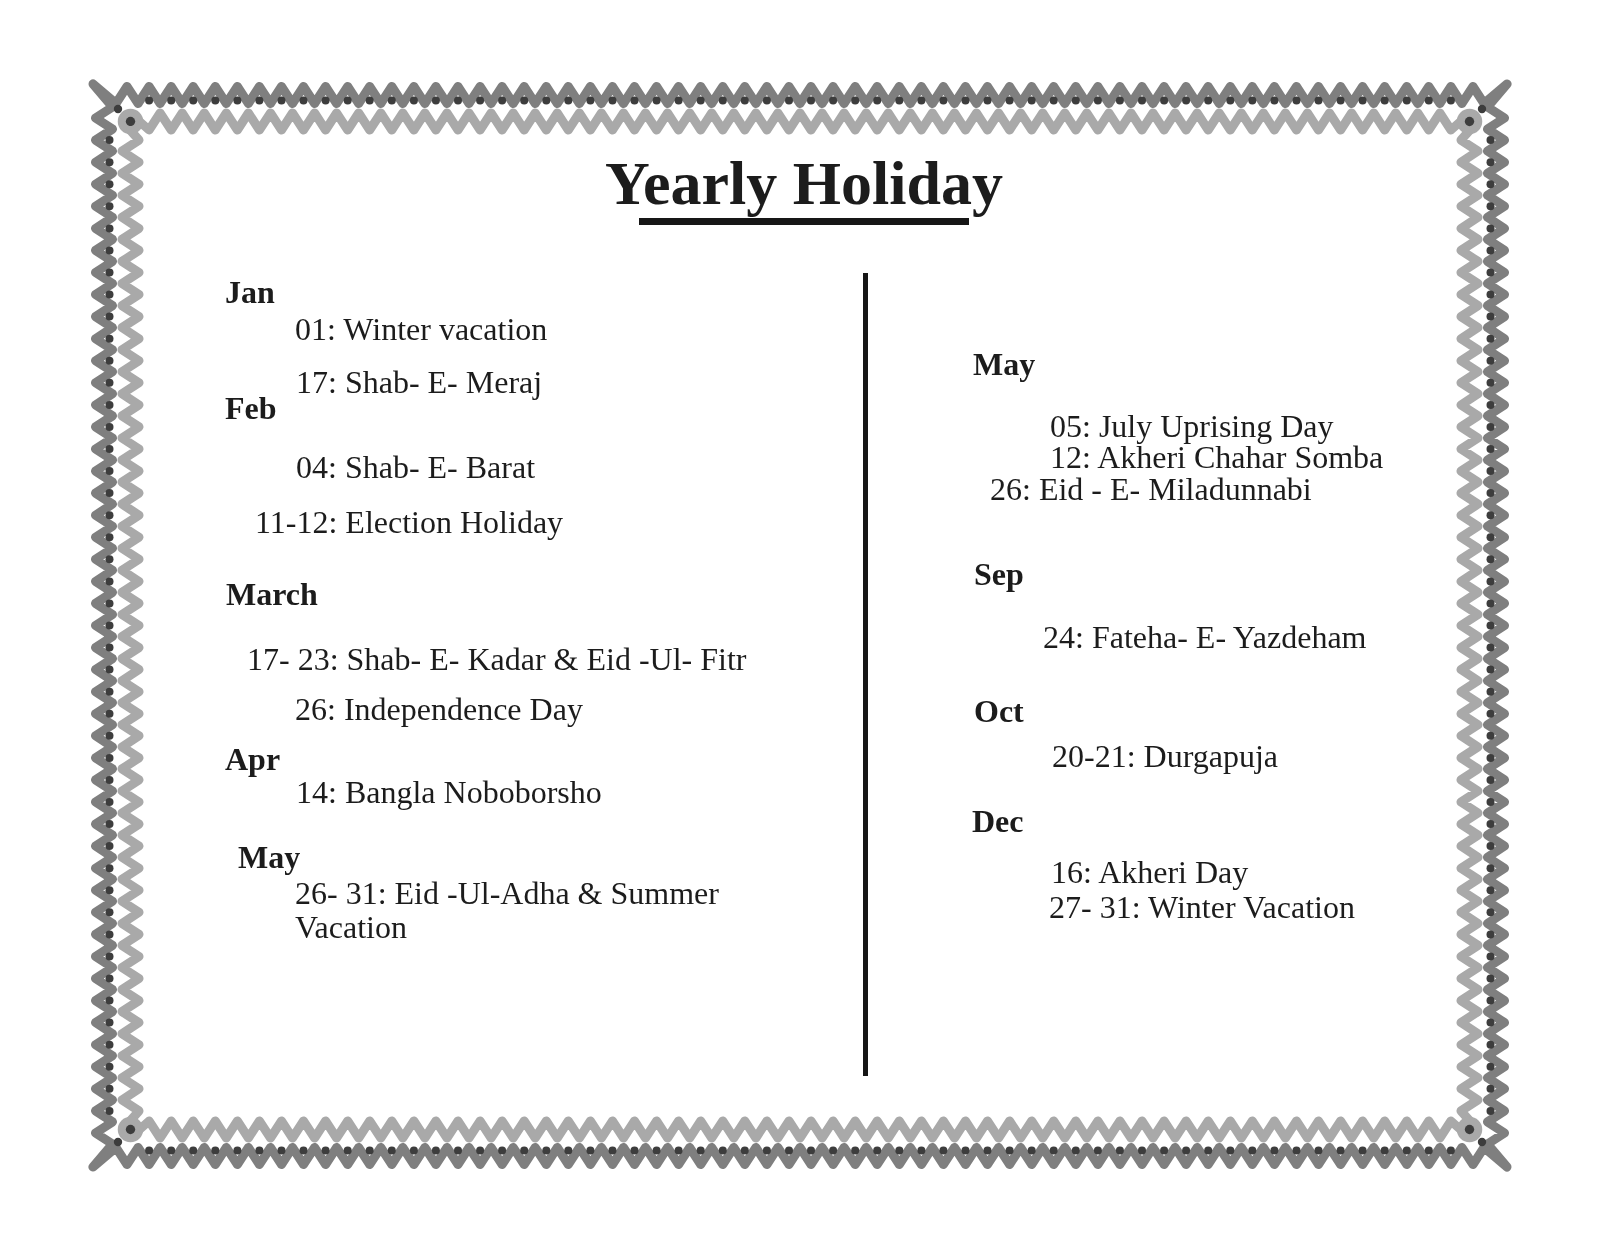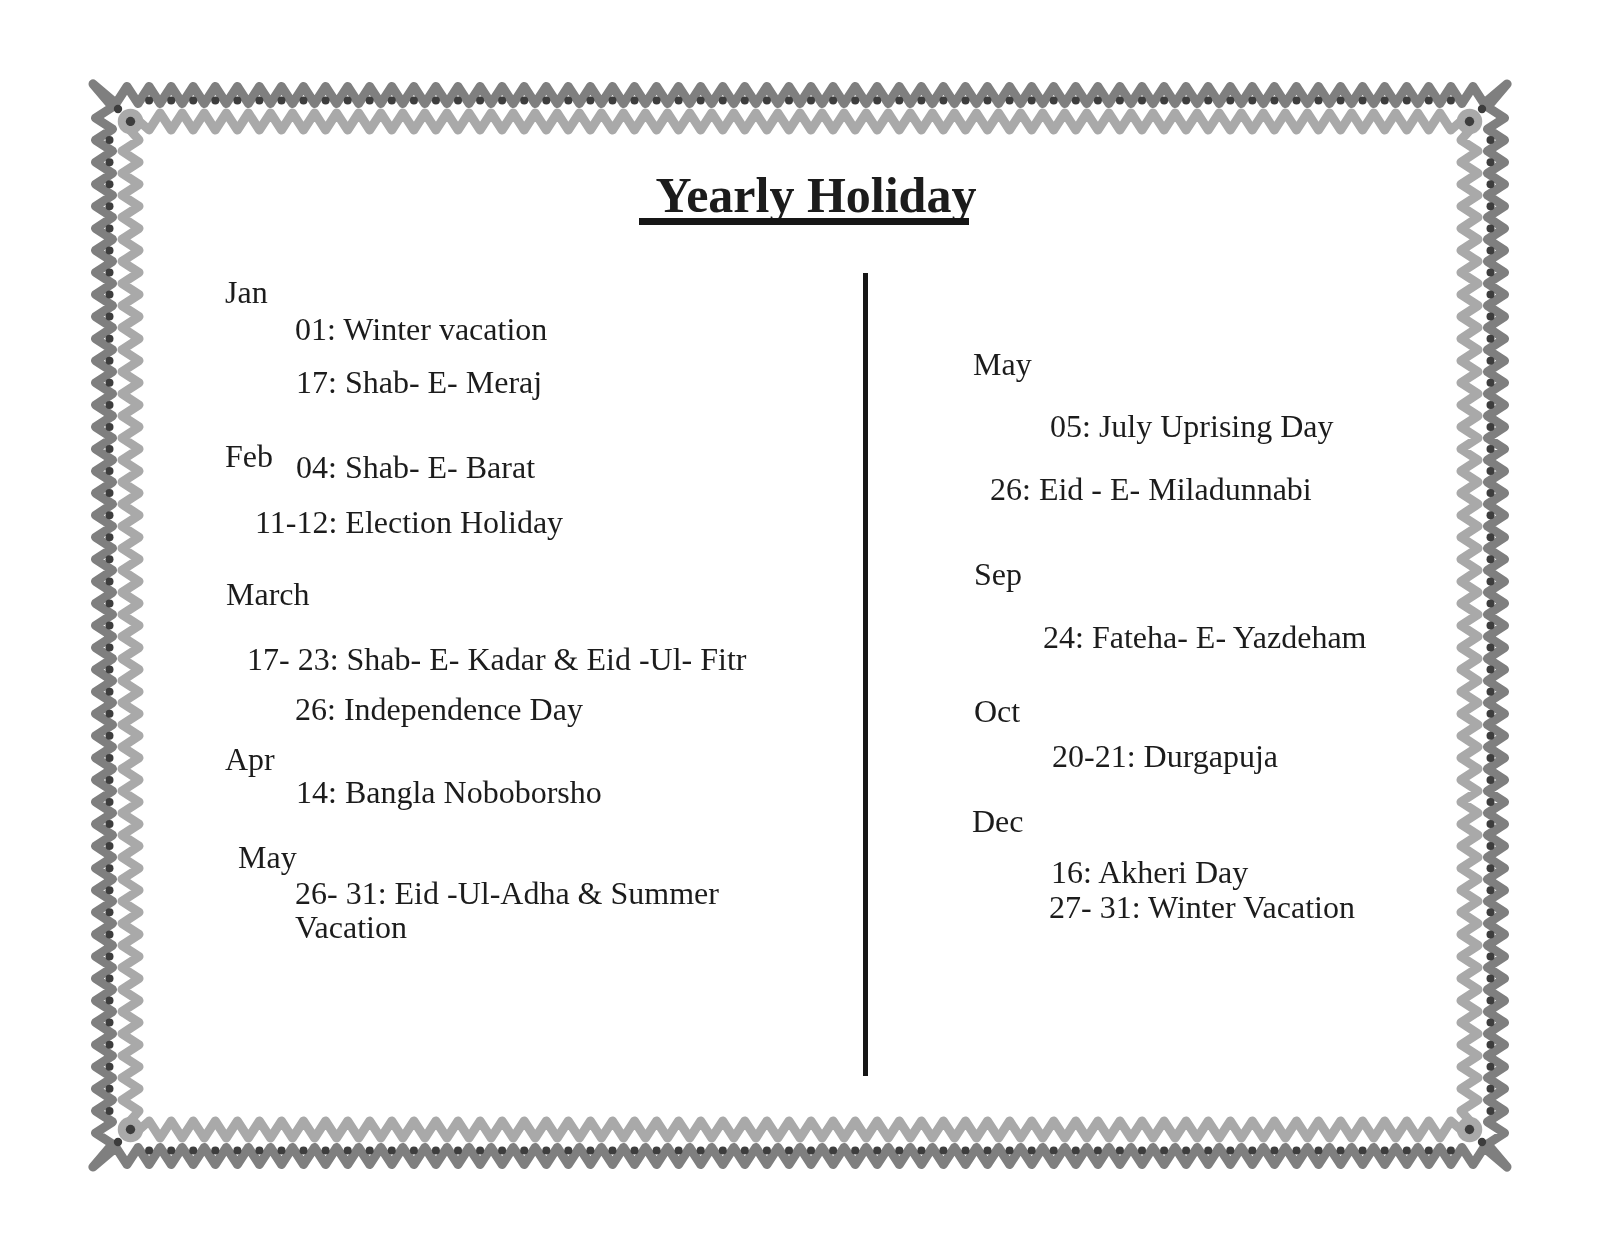--- a/index.html
+++ b/index.html
@@ -5,37 +5,37 @@
   html,body{margin:0;padding:0;}
   body{
     width:1600px;height:1252px;position:relative;background:#ffffff;
     font-family:"Liberation Serif","DejaVu Serif",serif;
     overflow:hidden;
   }
   .page{position:absolute;inset:0;}
   #border-svg{position:absolute;left:0;top:0;}
   .title{
     position:absolute;top:158px;left:804px;transform:translateX(-50%);
-    margin:12px;font-size:50px;line-height:50px;font-weight:bold;
+    margin:0;font-size:62px;line-height:50px;font-weight:bold;
     color:var(--ink,#1c1c1c);white-space:nowrap;
   }
   .title-underline{
     position:absolute;top:218px;left:804px;transform:translateX(-50%);
     width:330px;height:7px;background:var(--rule,#161616);
   }
   .divider{
     position:absolute;left:863px;top:273px;width:5px;height:803px;
     background:var(--rule,#161616);
   }
   .col{position:absolute;inset:0;}
   .line{
     position:absolute;font-size:32px;line-height:32px;
     color:var(--ink,#1c1c1c);white-space:nowrap;
   }
-  .month{font-weight:normal;}
+  .month{font-weight:bold;}
   .wrap2{white-space:normal;width:452px;line-height:34px;}
 </style>
 </head>
 <body>
 
 <div class="page">
 
   <svg id="border-svg" width="1600" height="1252" viewBox="0 0 1600 1252">
       <path d="M93 84 L116.0 103.5 L127.0 86.5 L138.1 103.5 L149.1 86.5 L160.1 103.5 L171.2 86.5 L182.2 103.5 L193.2 86.5 L204.3 103.5 L215.3 86.5 L226.3 103.5 L237.4 86.5 L248.4 103.5 L259.4 86.5 L270.5 103.5 L281.5 86.5 L292.5 103.5 L303.5 86.5 L314.6 103.5 L325.6 86.5 L336.6 103.5 L347.7 86.5 L358.7 103.5 L369.7 86.5 L380.8 103.5 L391.8 86.5 L402.8 103.5 L413.9 86.5 L424.9 103.5 L435.9 86.5 L447.0 103.5 L458.0 86.5 L469.0 103.5 L480.1 86.5 L491.1 103.5 L502.1 86.5 L513.2 103.5 L524.2 86.5 L535.2 103.5 L546.3 86.5 L557.3 103.5 L568.3 86.5 L579.4 103.5 L590.4 86.5 L601.4 103.5 L612.5 86.5 L623.5 103.5 L634.5 86.5 L645.5 103.5 L656.6 86.5 L667.6 103.5 L678.6 86.5 L689.7 103.5 L700.7 86.5 L711.7 103.5 L722.8 86.5 L733.8 103.5 L744.8 86.5 L755.9 103.5 L766.9 86.5 L777.9 103.5 L789.0 86.5 L800.0 103.5 L811.0 86.5 L822.1 103.5 L833.1 86.5 L844.1 103.5 L855.2 86.5 L866.2 103.5 L877.2 86.5 L888.3 103.5 L899.3 86.5 L910.3 103.5 L921.4 86.5 L932.4 103.5 L943.4 86.5 L954.5 103.5 L965.5 86.5 L976.5 103.5 L987.5 86.5 L998.6 103.5 L1009.6 86.5 L1020.6 103.5 L1031.7 86.5 L1042.7 103.5 L1053.7 86.5 L1064.8 103.5 L1075.8 86.5 L1086.8 103.5 L1097.9 86.5 L1108.9 103.5 L1119.9 86.5 L1131.0 103.5 L1142.0 86.5 L1153.0 103.5 L1164.1 86.5 L1175.1 103.5 L1186.1 86.5 L1197.2 103.5 L1208.2 86.5 L1219.2 103.5 L1230.3 86.5 L1241.3 103.5 L1252.3 86.5 L1263.4 103.5 L1274.4 86.5 L1285.4 103.5 L1296.5 86.5 L1307.5 103.5 L1318.5 86.5 L1329.5 103.5 L1340.6 86.5 L1351.6 103.5 L1362.6 86.5 L1373.7 103.5 L1384.7 86.5 L1395.7 103.5 L1406.8 86.5 L1417.8 103.5 L1428.8 86.5 L1439.9 103.5 L1450.9 86.5 L1461.9 103.5 L1473.0 86.5 L1484.0 103.5 L1507 84 L1487.5 107.0 L1504.5 118.0 L1487.5 129.1 L1504.5 140.1 L1487.5 151.1 L1504.5 162.2 L1487.5 173.2 L1504.5 184.2 L1487.5 195.3 L1504.5 206.3 L1487.5 217.3 L1504.5 228.4 L1487.5 239.4 L1504.5 250.4 L1487.5 261.4 L1504.5 272.5 L1487.5 283.5 L1504.5 294.5 L1487.5 305.6 L1504.5 316.6 L1487.5 327.6 L1504.5 338.7 L1487.5 349.7 L1504.5 360.7 L1487.5 371.8 L1504.5 382.8 L1487.5 393.8 L1504.5 404.9 L1487.5 415.9 L1504.5 426.9 L1487.5 438.0 L1504.5 449.0 L1487.5 460.0 L1504.5 471.1 L1487.5 482.1 L1504.5 493.1 L1487.5 504.1 L1504.5 515.2 L1487.5 526.2 L1504.5 537.2 L1487.5 548.3 L1504.5 559.3 L1487.5 570.3 L1504.5 581.4 L1487.5 592.4 L1504.5 603.4 L1487.5 614.5 L1504.5 625.5 L1487.5 636.5 L1504.5 647.6 L1487.5 658.6 L1504.5 669.6 L1487.5 680.7 L1504.5 691.7 L1487.5 702.7 L1504.5 713.8 L1487.5 724.8 L1504.5 735.8 L1487.5 746.9 L1504.5 757.9 L1487.5 768.9 L1504.5 779.9 L1487.5 791.0 L1504.5 802.0 L1487.5 813.0 L1504.5 824.1 L1487.5 835.1 L1504.5 846.1 L1487.5 857.2 L1504.5 868.2 L1487.5 879.2 L1504.5 890.3 L1487.5 901.3 L1504.5 912.3 L1487.5 923.4 L1504.5 934.4 L1487.5 945.4 L1504.5 956.5 L1487.5 967.5 L1504.5 978.5 L1487.5 989.6 L1504.5 1000.6 L1487.5 1011.6 L1504.5 1022.6 L1487.5 1033.7 L1504.5 1044.7 L1487.5 1055.7 L1504.5 1066.8 L1487.5 1077.8 L1504.5 1088.8 L1487.5 1099.9 L1504.5 1110.9 L1487.5 1121.9 L1504.5 1133.0 L1487.5 1144.0 L1507 1167 L1484.0 1147.5 L1473.0 1164.5 L1461.9 1147.5 L1450.9 1164.5 L1439.9 1147.5 L1428.8 1164.5 L1417.8 1147.5 L1406.8 1164.5 L1395.7 1147.5 L1384.7 1164.5 L1373.7 1147.5 L1362.6 1164.5 L1351.6 1147.5 L1340.6 1164.5 L1329.5 1147.5 L1318.5 1164.5 L1307.5 1147.5 L1296.5 1164.5 L1285.4 1147.5 L1274.4 1164.5 L1263.4 1147.5 L1252.3 1164.5 L1241.3 1147.5 L1230.3 1164.5 L1219.2 1147.5 L1208.2 1164.5 L1197.2 1147.5 L1186.1 1164.5 L1175.1 1147.5 L1164.1 1164.5 L1153.0 1147.5 L1142.0 1164.5 L1131.0 1147.5 L1119.9 1164.5 L1108.9 1147.5 L1097.9 1164.5 L1086.8 1147.5 L1075.8 1164.5 L1064.8 1147.5 L1053.7 1164.5 L1042.7 1147.5 L1031.7 1164.5 L1020.6 1147.5 L1009.6 1164.5 L998.6 1147.5 L987.5 1164.5 L976.5 1147.5 L965.5 1164.5 L954.5 1147.5 L943.4 1164.5 L932.4 1147.5 L921.4 1164.5 L910.3 1147.5 L899.3 1164.5 L888.3 1147.5 L877.2 1164.5 L866.2 1147.5 L855.2 1164.5 L844.1 1147.5 L833.1 1164.5 L822.1 1147.5 L811.0 1164.5 L800.0 1147.5 L789.0 1164.5 L777.9 1147.5 L766.9 1164.5 L755.9 1147.5 L744.8 1164.5 L733.8 1147.5 L722.8 1164.5 L711.7 1147.5 L700.7 1164.5 L689.7 1147.5 L678.6 1164.5 L667.6 1147.5 L656.6 1164.5 L645.5 1147.5 L634.5 1164.5 L623.5 1147.5 L612.5 1164.5 L601.4 1147.5 L590.4 1164.5 L579.4 1147.5 L568.3 1164.5 L557.3 1147.5 L546.3 1164.5 L535.2 1147.5 L524.2 1164.5 L513.2 1147.5 L502.1 1164.5 L491.1 1147.5 L480.1 1164.5 L469.0 1147.5 L458.0 1164.5 L447.0 1147.5 L435.9 1164.5 L424.9 1147.5 L413.9 1164.5 L402.8 1147.5 L391.8 1164.5 L380.8 1147.5 L369.7 1164.5 L358.7 1147.5 L347.7 1164.5 L336.6 1147.5 L325.6 1164.5 L314.6 1147.5 L303.5 1164.5 L292.5 1147.5 L281.5 1164.5 L270.5 1147.5 L259.4 1164.5 L248.4 1147.5 L237.4 1164.5 L226.3 1147.5 L215.3 1164.5 L204.3 1147.5 L193.2 1164.5 L182.2 1147.5 L171.2 1164.5 L160.1 1147.5 L149.1 1164.5 L138.1 1147.5 L127.0 1164.5 L116.0 1147.5 L93 1167 L112.5 1144.0 L95.5 1133.0 L112.5 1121.9 L95.5 1110.9 L112.5 1099.9 L95.5 1088.8 L112.5 1077.8 L95.5 1066.8 L112.5 1055.7 L95.5 1044.7 L112.5 1033.7 L95.5 1022.6 L112.5 1011.6 L95.5 1000.6 L112.5 989.6 L95.5 978.5 L112.5 967.5 L95.5 956.5 L112.5 945.4 L95.5 934.4 L112.5 923.4 L95.5 912.3 L112.5 901.3 L95.5 890.3 L112.5 879.2 L95.5 868.2 L112.5 857.2 L95.5 846.1 L112.5 835.1 L95.5 824.1 L112.5 813.0 L95.5 802.0 L112.5 791.0 L95.5 779.9 L112.5 768.9 L95.5 757.9 L112.5 746.9 L95.5 735.8 L112.5 724.8 L95.5 713.8 L112.5 702.7 L95.5 691.7 L112.5 680.7 L95.5 669.6 L112.5 658.6 L95.5 647.6 L112.5 636.5 L95.5 625.5 L112.5 614.5 L95.5 603.4 L112.5 592.4 L95.5 581.4 L112.5 570.3 L95.5 559.3 L112.5 548.3 L95.5 537.2 L112.5 526.2 L95.5 515.2 L112.5 504.1 L95.5 493.1 L112.5 482.1 L95.5 471.1 L112.5 460.0 L95.5 449.0 L112.5 438.0 L95.5 426.9 L112.5 415.9 L95.5 404.9 L112.5 393.8 L95.5 382.8 L112.5 371.8 L95.5 360.7 L112.5 349.7 L95.5 338.7 L112.5 327.6 L95.5 316.6 L112.5 305.6 L95.5 294.5 L112.5 283.5 L95.5 272.5 L112.5 261.4 L95.5 250.4 L112.5 239.4 L95.5 228.4 L112.5 217.3 L95.5 206.3 L112.5 195.3 L95.5 184.2 L112.5 173.2 L95.5 162.2 L112.5 151.1 L95.5 140.1 L112.5 129.1 L95.5 118.0 L112.5 107.0 Z" fill="none" stroke="#7f7f7f" stroke-width="9" stroke-linejoin="round" stroke-linecap="round"></path>
       <polyline points="139.5,121.5 149.1,130.0 160.1,113.0 171.2,130.0 182.2,113.0 193.2,130.0 204.3,113.0 215.3,130.0 226.3,113.0 237.4,130.0 248.4,113.0 259.4,130.0 270.5,113.0 281.5,130.0 292.5,113.0 303.5,130.0 314.6,113.0 325.6,130.0 336.6,113.0 347.7,130.0 358.7,113.0 369.7,130.0 380.8,113.0 391.8,130.0 402.8,113.0 413.9,130.0 424.9,113.0 435.9,130.0 447.0,113.0 458.0,130.0 469.0,113.0 480.1,130.0 491.1,113.0 502.1,130.0 513.2,113.0 524.2,130.0 535.2,113.0 546.3,130.0 557.3,113.0 568.3,130.0 579.4,113.0 590.4,130.0 601.4,113.0 612.5,130.0 623.5,113.0 634.5,130.0 645.5,113.0 656.6,130.0 667.6,113.0 678.6,130.0 689.7,113.0 700.7,130.0 711.7,113.0 722.8,130.0 733.8,113.0 744.8,130.0 755.9,113.0 766.9,130.0 777.9,113.0 789.0,130.0 800.0,113.0 811.0,130.0 822.1,113.0 833.1,130.0 844.1,113.0 855.2,130.0 866.2,113.0 877.2,130.0 888.3,113.0 899.3,130.0 910.3,113.0 921.4,130.0 932.4,113.0 943.4,130.0 954.5,113.0 965.5,130.0 976.5,113.0 987.5,130.0 998.6,113.0 1009.6,130.0 1020.6,113.0 1031.7,130.0 1042.7,113.0 1053.7,130.0 1064.8,113.0 1075.8,130.0 1086.8,113.0 1097.9,130.0 1108.9,113.0 1119.9,130.0 1131.0,113.0 1142.0,130.0 1153.0,113.0 1164.1,130.0 1175.1,113.0 1186.1,130.0 1197.2,113.0 1208.2,130.0 1219.2,113.0 1230.3,130.0 1241.3,113.0 1252.3,130.0 1263.4,113.0 1274.4,130.0 1285.4,113.0 1296.5,130.0 1307.5,113.0 1318.5,130.0 1329.5,113.0 1340.6,130.0 1351.6,113.0 1362.6,130.0 1373.7,113.0 1384.7,130.0 1395.7,113.0 1406.8,130.0 1417.8,113.0 1428.8,130.0 1439.9,113.0 1450.9,130.0 1460.5,121.5" fill="none" stroke="#a9a9a9" stroke-width="9" stroke-linejoin="round" stroke-linecap="round"></polyline>
@@ -269,38 +269,39 @@
   <h1 class="title">Yearly Holiday</h1>
   <div class="title-underline"></div>
 
   <div class="divider"></div>
 
   <div class="col">
     <div class="line month" style="left:225px;top:276px">Jan</div>
     <div class="line" style="left:295px;top:313px">01: Winter vacation</div>
     <div class="line" style="left:296px;top:366px">17: Shab- E- Meraj</div>
 
-    <div class="line month" style="left:225px;top:440px">Feb</div>
+    <div class="line month" style="left:225px;top:392px">Feb</div>
     <div class="line" style="left:296px;top:451px">04: Shab- E- Barat</div>
     <div class="line" style="left:255px;top:506px">11-12: Election Holiday</div>
 
     <div class="line month" style="left:226px;top:578px">March</div>
     <div class="line" style="left:247px;top:643px">17- 23: Shab- E- Kadar &amp; Eid -Ul- Fitr</div>
     <div class="line" style="left:295px;top:693px">26: Independence Day</div>
 
     <div class="line month" style="left:225px;top:743px">Apr</div>
     <div class="line" style="left:296px;top:776px">14: Bangla Noboborsho</div>
 
     <div class="line month" style="left:238px;top:841px">May</div>
     <div class="line wrap2" style="left:295px;top:876px">26- 31: Eid -Ul-Adha &amp; Summer Vacation</div>
   </div>
 
   <div class="col">
     <div class="line month" style="left:973px;top:348px">May</div>
     <div class="line" style="left:1050px;top:410px">05: July Uprising Day</div>
+    <div class="line" style="left:1050px;top:441px">12: Akheri Chahar Somba</div>
     <div class="line" style="left:990px;top:473px">26: Eid - E- Miladunnabi</div>
 
     <div class="line month" style="left:974px;top:558px">Sep</div>
     <div class="line" style="left:1043px;top:621px">24: Fateha- E- Yazdeham</div>
 
     <div class="line month" style="left:974px;top:695px">Oct</div>
     <div class="line" style="left:1052px;top:740px">20-21: Durgapuja</div>
 
     <div class="line month" style="left:972px;top:805px">Dec</div>
     <div class="line" style="left:1051px;top:856px">16: Akheri Day</div>

